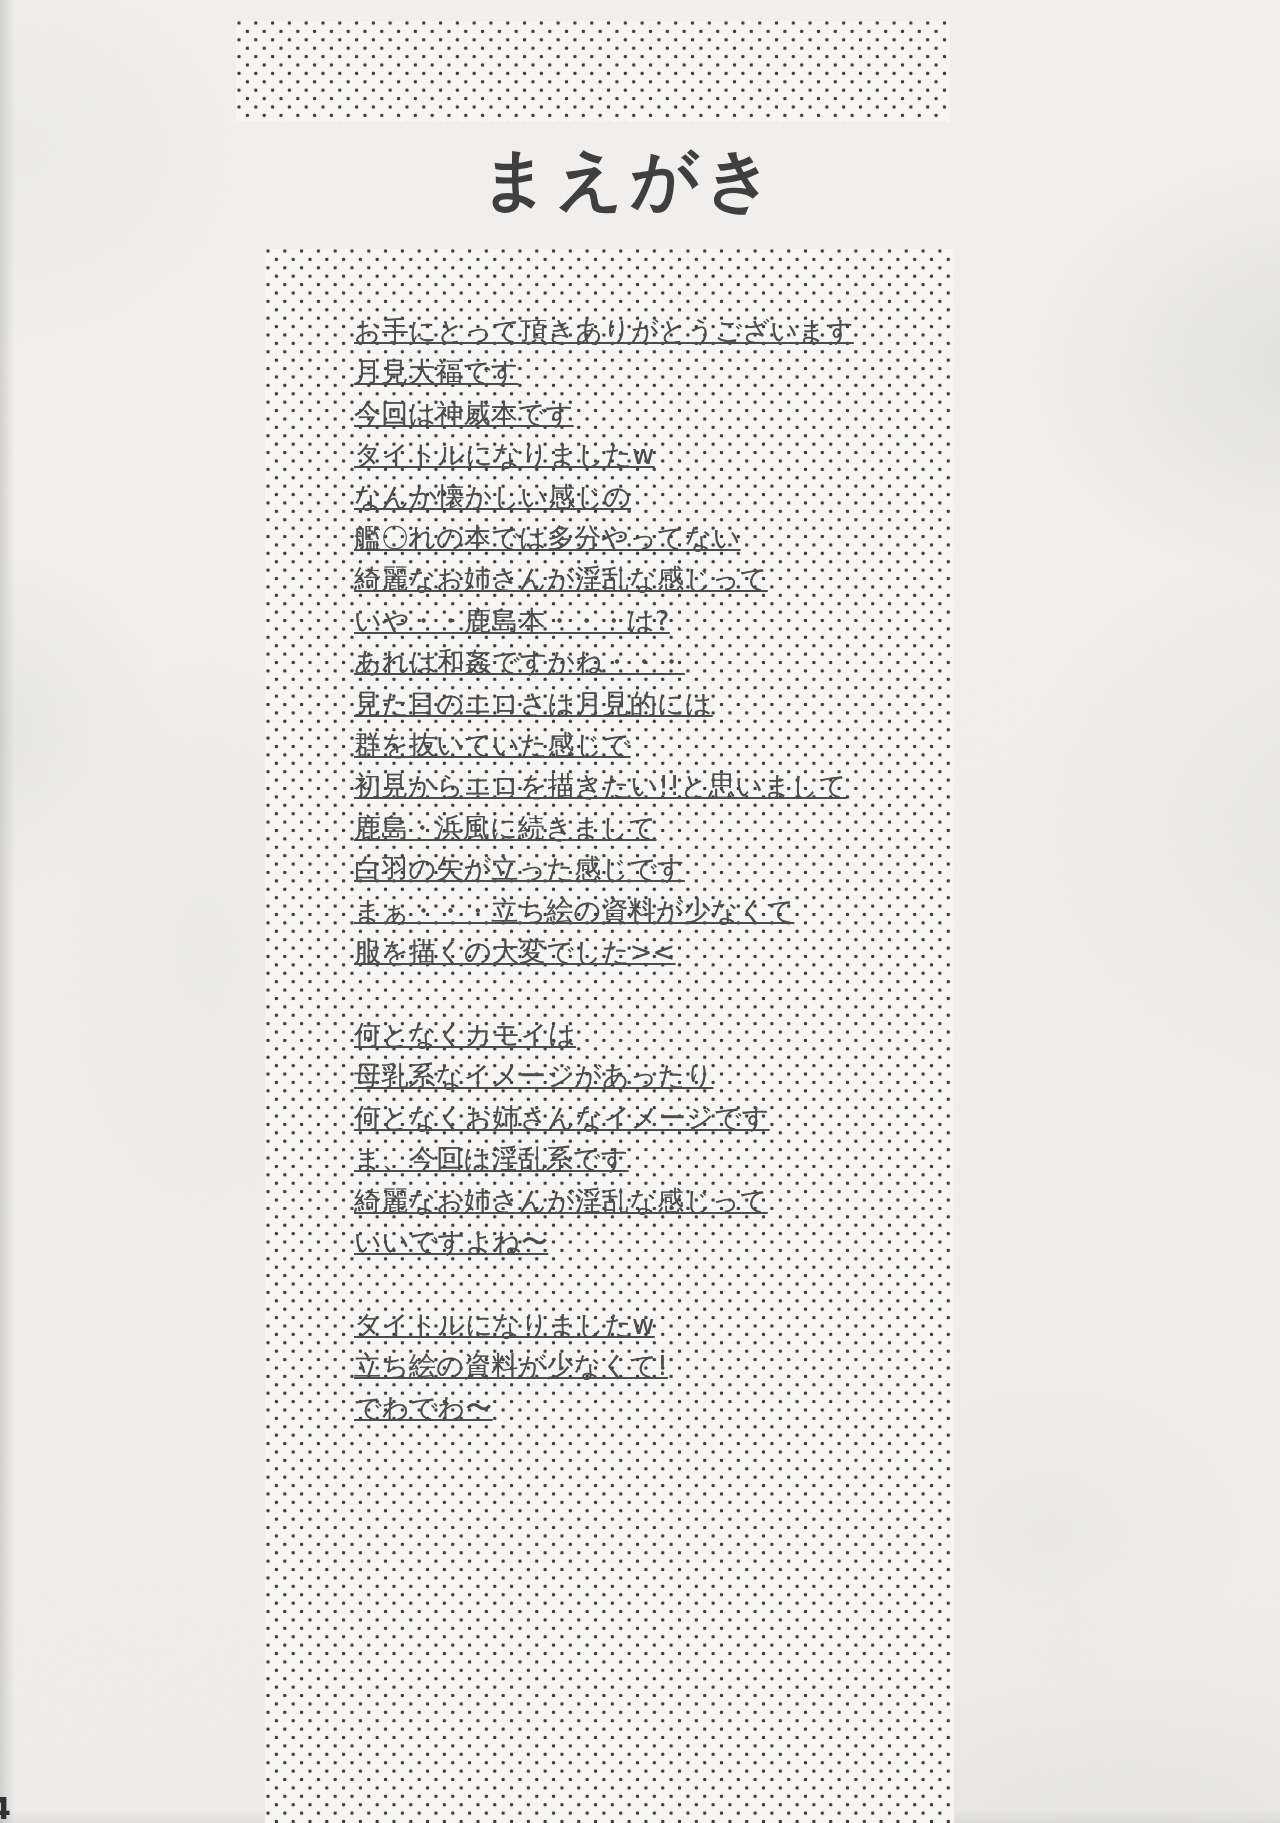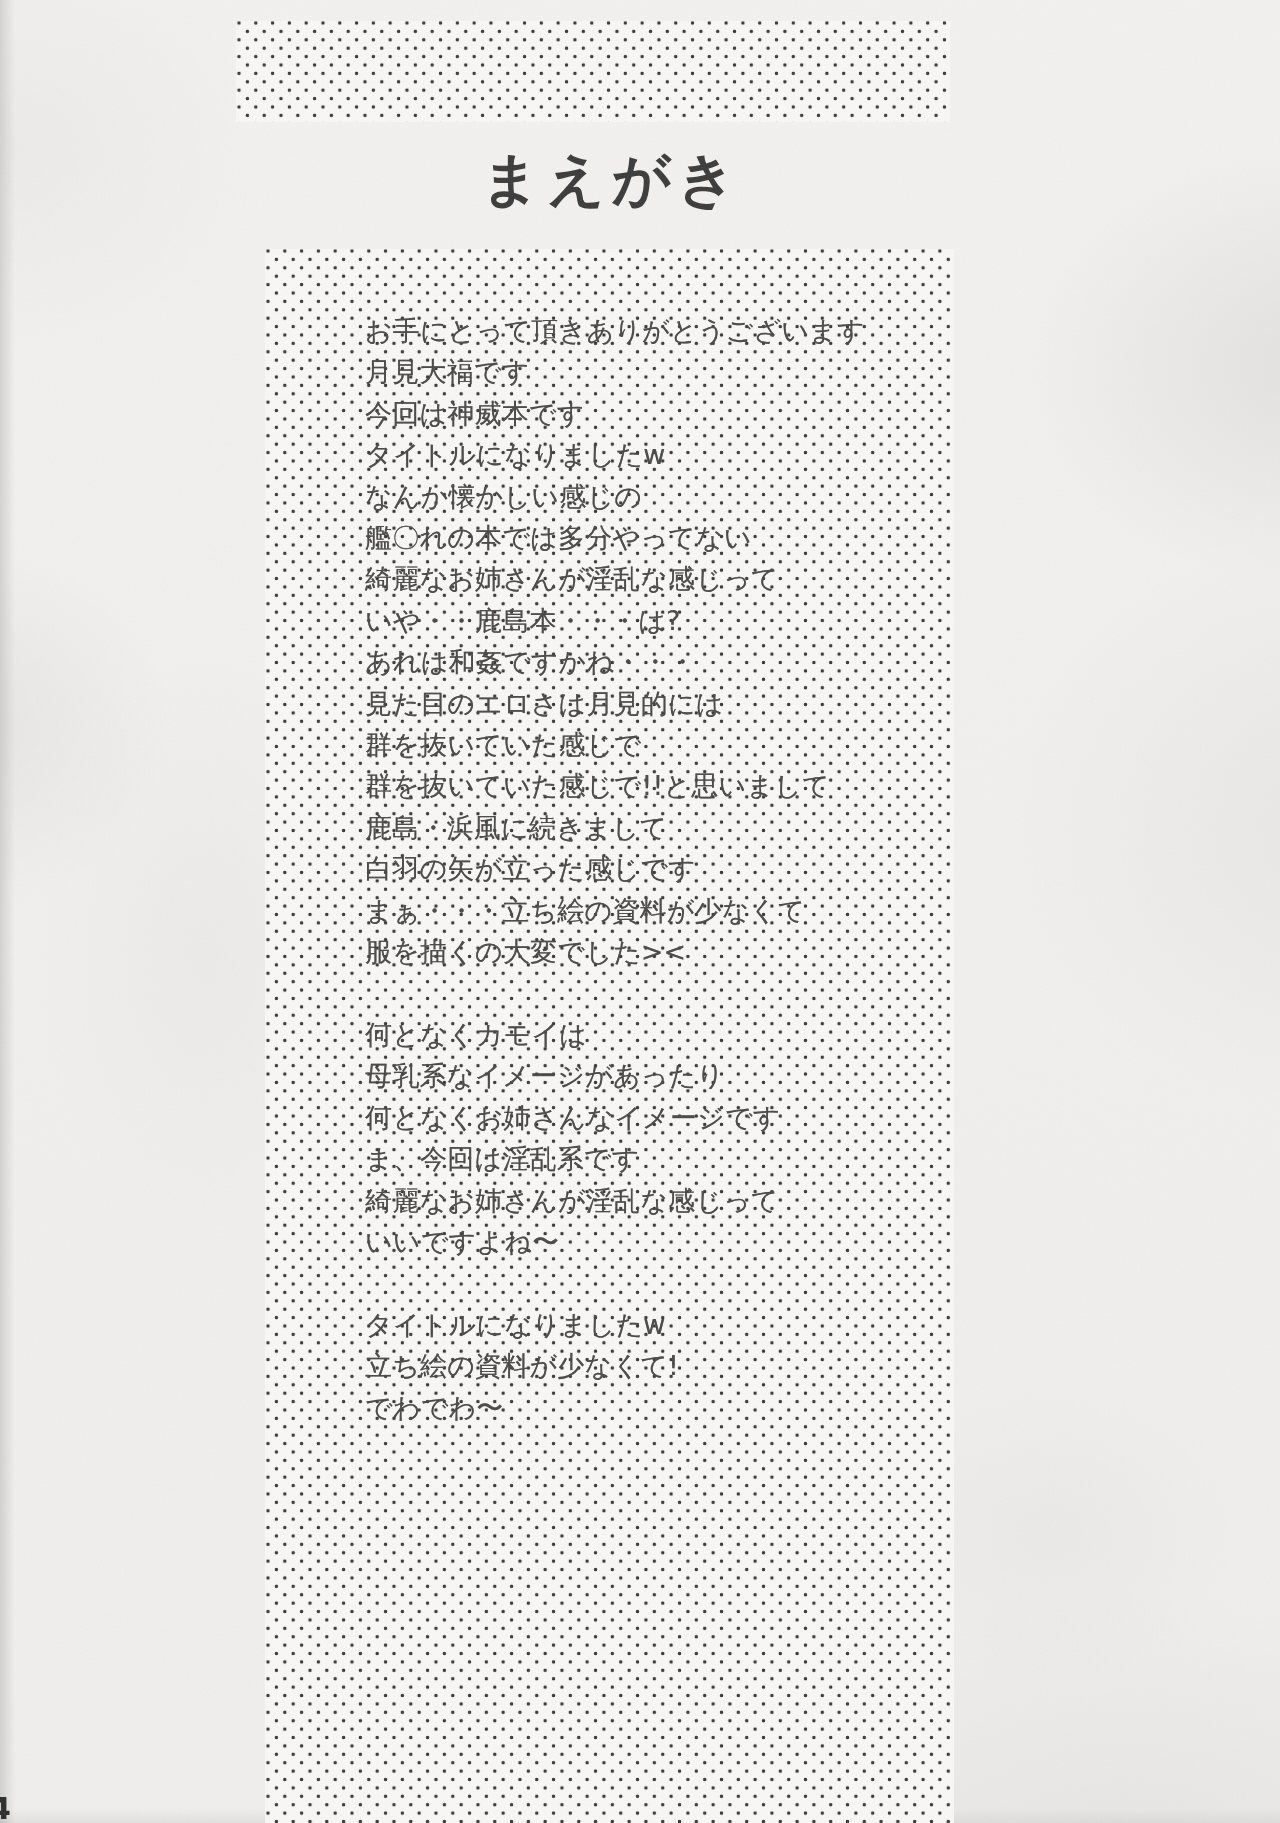--- a/index.html
+++ b/index.html
@@ -38,38 +38,39 @@
   .top-band {
     left: 236px;
     top: 21px;
     width: 714px;
     height: 101px;
   }
   .page-title {
     position: absolute;
     left: 481px;
     top: 146px;
-    font-size: 58px;
+    font-size: 67px;
     line-height: 66px;
     font-weight: 600;
     letter-spacing: 6px;
     color: #3c3c3c;
     white-space: nowrap;
   }
   .foreword-panel {
     left: 265px;
     top: 249px;
     width: 689px;
     height: 1574px;
   }
   .text-block {
     position: absolute;
-    left: 100px;
+    left: 89px;
     top: 61px;
     width: 560px;
+    text-decoration: underline;
   }
   .line {
     min-height: 41.4px;
     line-height: 41.4px;
     font-size: 27px;
     font-weight: 500;
     letter-spacing: 0.2px;
     color: var(--ink, #4a4a4a);
     white-space: nowrap;
     
@@ -107,21 +108,21 @@
       <div class="line">月見大福です</div>
       <div class="line">今回は神威本です</div>
       <div class="line">タイトルになりましたw</div>
       <div class="line">なんか懐かしい感じの</div>
       <div class="line">艦〇れの本では多分やってない</div>
       <div class="line">綺麗なお姉さんが淫乱な感じって</div>
       <div class="line">いや・・鹿島本・・・は?</div>
       <div class="line">あれは和姦ですかね・・・</div>
       <div class="line">見た目のエロさは月見的には</div>
       <div class="line">群を抜いていた感じで</div>
-      <div class="line">群を抜いていた感じで!!と思いまして</div>
+      <div class="line">初見からエロを描きたい!!と思いまして</div>
       <div class="line">鹿島・浜風に続きまして</div>
       <div class="line">白羽の矢が立った感じです</div>
       <div class="line">まぁ・・・立ち絵の資料が少なくて</div>
       <div class="line">服を描くの大変でした&gt;&lt;</div>
       <div class="line"></div>
       <div class="line">何となくカモイは</div>
       <div class="line">母乳系なイメージがあったり</div>
       <div class="line">何となくお姉さんなイメージです</div>
       <div class="line">ま、今回は淫乱系です</div>
       <div class="line">綺麗なお姉さんが淫乱な感じって</div>

